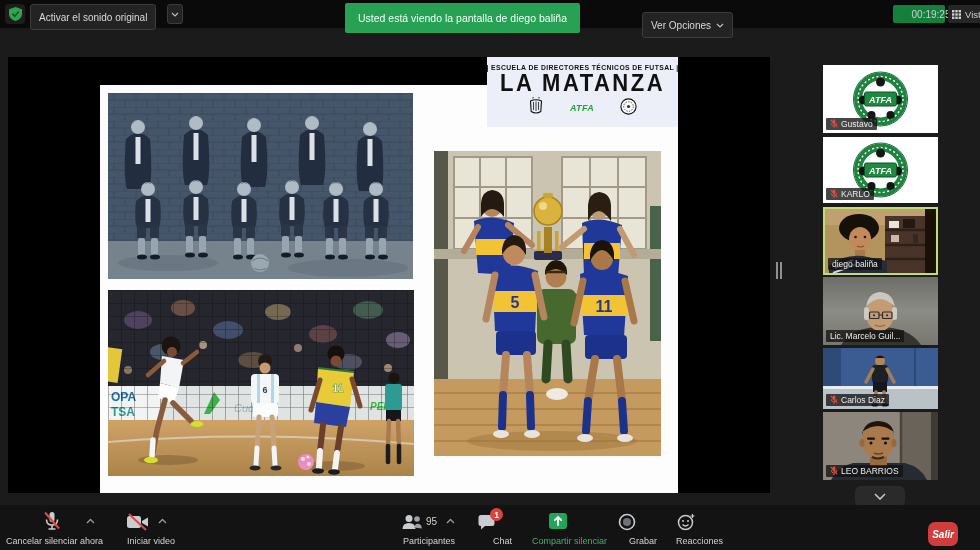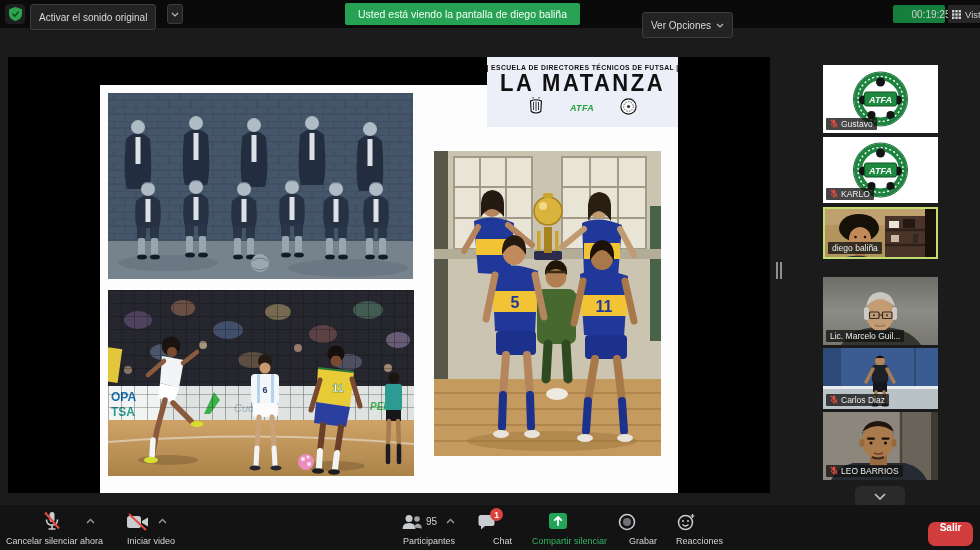--- a/index.html
+++ b/index.html
@@ -4,21 +4,21 @@
 <style>
   html,body{margin:0;padding:0;background:#000;}
   .stage{position:relative;width:980px;height:550px;background:#1b1b1b;overflow:hidden;
          font-family:"Liberation Sans",sans-serif;-webkit-font-smoothing:antialiased;}
   .ab{position:absolute;box-sizing:border-box;}
   
   .topbar{left:0;top:0;width:980px;height:28px;background:#0a0a0a;}
   .chip{background:#232323;border:1px solid #3c3c3c;border-radius:3px;color:#d9d9d9;
         font-size:10px;display:flex;align-items:center;gap:5px;padding:12px 8px;height:20px;}
   .banner{background:#27a254;color:#f2fff6;font-size:10.5px;border-radius:2px;
-          height:22px;display:flex;align-items:center;padding:11px 13px;}
+          height:30px;display:flex;align-items:center;padding:11px 13px;}
   .darkbox{background:#15803d;border-radius:2px;color:#cfcfcf;font-size:10px;
            display:flex;align-items:center;justify-content:center;gap:4px;padding-left:24px;}
   
   .share{left:8px;top:57px;width:762px;height:436px;background:#000;}
   .slide{left:92px;top:28px;width:578px;height:408px;background:#fdfdfd;}
   .card{left:479px;top:0;width:191px;height:70px;background:#eceef8;color:#111;
         display:flex;flex-direction:column;align-items:center;justify-content:flex-start;}
   .card-sub{font-size:6.8px;font-weight:bold;letter-spacing:.4px;margin-top:7px;white-space:nowrap;}
   .card-title{font-size:22px;font-weight:900;letter-spacing:2.5px;line-height:22px;
               transform:scaleY(1.12);margin-top:1px;white-space:nowrap;}
@@ -32,22 +32,22 @@
           font-size:8.5px;line-height:12px;padding:0 4px;border-radius:1px;display:flex;
           align-items:center;gap:3px;white-space:nowrap;max-width:105px;overflow:hidden;}
   .more-btn{left:855px;top:486px;width:50px;height:21px;background:#2a2a2a;border-radius:6px;
             display:flex;align-items:center;justify-content:center;}
   
   .toolbar{left:0;top:505px;width:980px;height:45px;background:#131313;}
   .tlbl{position:absolute;top:31px;font-size:9px;color:#d4d4d4;text-align:right;white-space:nowrap;}
   .chev{position:absolute;top:13px;}
   .badge{position:absolute;width:13px;height:13px;border-radius:50%;background:#da443a;color:#fff;
          font-size:8.5px;font-weight:bold;display:flex;align-items:center;justify-content:center;}
-  .leave{left:928px;top:17px;width:45px;height:24px;background:#d13d3c;border-radius:7px;color:#fff;
-         font-size:10px;font-weight:bold;display:flex;align-items:flex-start;justify-content:center;}
+  .leave{left:928px;top:17px;width:30px;height:24px;background:#d13d3c;border-radius:7px;color:#fff;
+         font-size:10px;font-weight:bold;display:flex;align-items:center;justify-content:center;font-style:italic;}
   .handle{left:776px;top:262px;width:6px;height:17px;display:flex;gap:2px;}
   .handle i{width:2px;height:17px;background:#8f8f8f;display:block;}
 </style>
 </head>
 <body>
 
 <div class="stage">
 
   <div class="ab topbar">
     <div class="ab" style="left:5px;top:4px;width:20px;height:20px;background:#1d1d1d;border-radius:4px;display:flex;align-items:center;justify-content:center;">
@@ -400,21 +400,21 @@
     <div class="tlabel">
       <svg width="8" height="10" viewBox="0 0 8 10">
           <rect x="2.6" y="0.5" width="2.8" height="5" rx="1.4" fill="#e04a3f"></rect>
           <path d="M1.2 4.2 Q1.2 7 4 7 Q6.8 7 6.8 4.2 M4 7 V9" stroke="#e04a3f" stroke-width="1" fill="none"></path>
           <path d="M.8 .8 L7.2 8.2" stroke="#e04a3f" stroke-width="1.2"></path>
         </svg>
       <span>KARLO</span>
     </div>
   </div>
 
-  <div class="ab tile active" style="top:207px;height:52px;text-align:right;">
+  <div class="ab tile active" style="top:207px;height:68px;text-align:right;">
     <svg width="111" height="64" viewBox="0 0 111 64">
       <rect width="111" height="64" fill="#b3945f"></rect>
       <rect width="111" height="16" fill="#c8ab7d" opacity=".55"></rect>
       <rect x="60" y="7" width="40" height="57" fill="#4a342a"></rect>
       <path d="M60 21 H100 M60 36 H100 M60 50 H100" stroke="#2e2018" stroke-width="2.5"></path>
       <rect x="64" y="12" width="10" height="7" fill="#e8e4da"></rect>
       <rect x="78" y="10" width="12" height="9" fill="#241812"></rect>
       <rect x="66" y="26" width="8" height="7" fill="#cbb9a2"></rect>
       <rect x="88" y="25" width="5" height="9" fill="#33281e"></rect>
       <rect x="100" y="0" width="11" height="64" fill="#181009"></rect>

